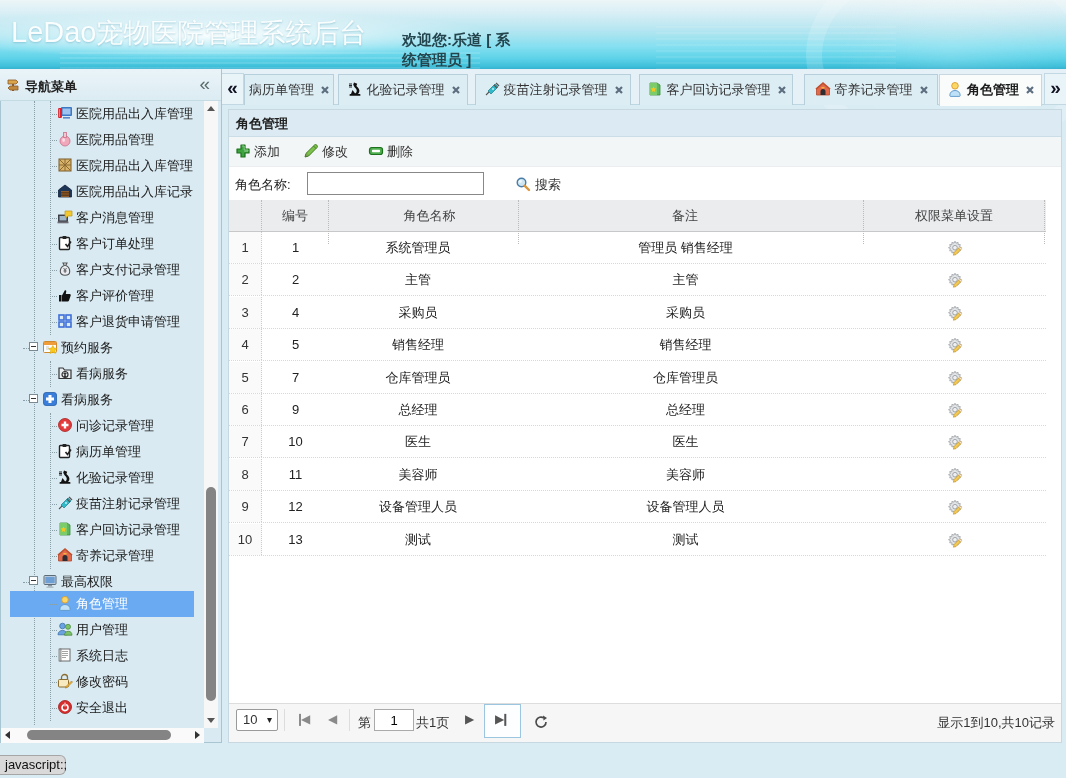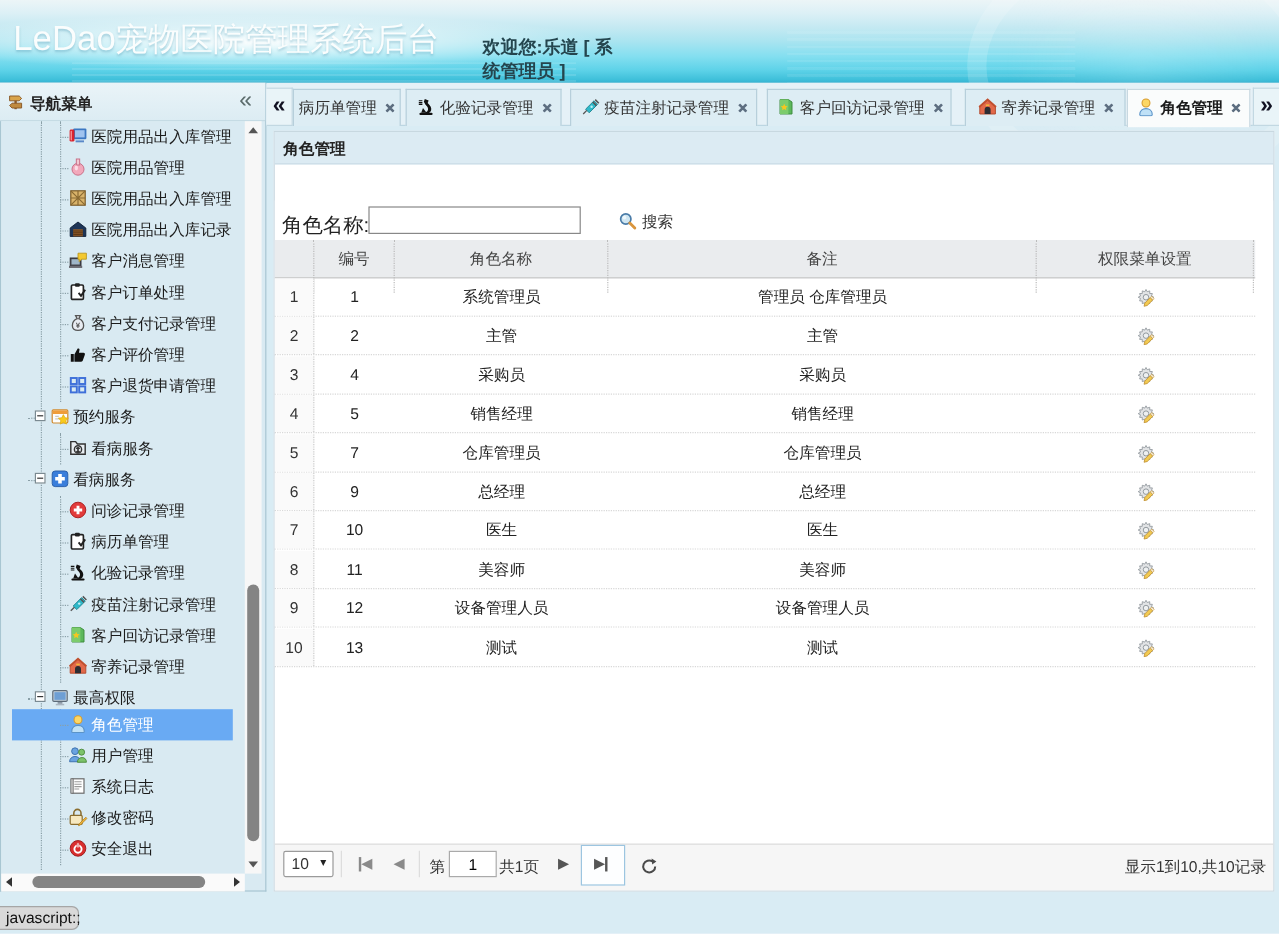--- a/index.html
+++ b/index.html
@@ -42,21 +42,21 @@
 .tab .ic{display:inline-block;width:16px;height:16px;vertical-align:-3px;margin-right:4px;}
 .tab.act{background:#fafcfc;border-color:#c8d8e0;font-weight:bold;color:#1b1b1b;height:32px;}
 
 #panel{left:228px;top:109px;width:834px;height:634px;background:#fff;border:1px solid #c8d8e0;}
 #ptitle{left:0;top:0;width:832px;height:27px;background:#dcebf3;border-bottom:1px solid #cbdde7;}
 #ptitle .t{position:absolute;left:7px;top:5px;font-size:13px;font-weight:bold;color:#222;}
 #toolbar{left:0;top:27px;width:832px;height:30px;background:#f3f6f7;border-bottom:1px solid #ebeef0;}
 .tbtn{position:absolute;top:6px;height:18px;font-size:13px;color:#333;line-height:18px;}
 .tbtn .ic{display:inline-block;width:16px;height:16px;vertical-align:-3px;margin-right:3px;}
 #searchrow{left:0;top:57px;width:832px;height:33px;background:#fff;}
-#searchrow .lbl{position:absolute;left:6px;top:9px;font-size:17px;color:#222;}
+#searchrow .lbl{position:absolute;left:6px;top:9px;font-size:13px;color:#222;}
 #searchrow input{position:absolute;left:78px;top:5px;width:177px;height:23px;border:1px solid #888;font-size:13px;padding:0 4px;}
 #searchrow .sch{position:absolute;left:286px;top:9px;font-size:13px;color:#333;}
 
 #grid{left:0;top:90px;width:832px;height:503px;background:#fff;}
 #ghead{position:absolute;left:0;top:0;width:817px;height:32px;background:#eaecee;border-bottom:1px solid #c8c8c8;}
 .hc{position:absolute;top:0;height:44px;line-height:31px;text-align:center;font-size:13px;color:#444;border-right:1px dotted #bbb;}
 .gr{position:absolute;left:0;width:817px;height:32px;border-bottom:1px dotted #d8d8d8;}
 .gc{position:absolute;top:0;height:31px;line-height:31px;text-align:center;font-size:13px;color:#222;}
 .rn{background:#fafafa;border-right:1px dotted #ccc;color:#333;}
 
@@ -296,42 +296,57 @@
         <path d="M2.8 14.5 c0-3.2 2.3-5 5.2-5 s5.2 1.8 5.2 5 q0 .9-.9.9 h-8.6 q-.9 0-.9-.9" fill="#bfe1f7" stroke="#5a93c8" stroke-width=".9"></path>
       </svg><span>角色管理</span><svg class="x" width="8" height="8" viewBox="0 0 8 8">
         <path d="M1 1 L7 7 M7 1 L1 7" stroke="#5d6e80" stroke-width="2.2"></path>
       </svg></div>
 <div class="tscroll" style="left:822px;border-right:none;">»</div>
 </div>
 <div id="panel" class="abs">
  <div id="ptitle" class="abs">
       <span class="t">角色管理</span>
     </div>
+ <div id="toolbar" class="abs">
+      <span class="tbtn" style="left:6px;"><svg class="ic" width="16" height="16" viewBox="0 0 16 16">
+          <path d="M6 2 h4 v4 h4 v4 h-4 v4 h-4 v-4 H2 V6 h4 Z" fill="#3fa33f" stroke="#1d701d" stroke-width="1.2" stroke-linejoin="round"></path>
+          <path d="M6.8 3 h2.4 v4 H13 v1.2 H9.2" fill="none" stroke="#8fd08f" stroke-width=".9"></path>
+        </svg>添加</span>
+      <span class="tbtn" style="left:74px;"><svg class="ic" width="16" height="16" viewBox="0 0 16 16">
+          <path d="M2 14 l1-3.6 L11.5 2 c1.4-1.4 3.9 1 2.5 2.5 L5.6 13 Z" fill="#7cc24a" stroke="#3f7a1e" stroke-width="1"></path>
+          <path d="M3 13 l.7-2.4 1.8 1.7 Z" fill="#f2e3c0" stroke="#3f7a1e" stroke-width=".6"></path>
+          <path d="M10.5 3 l2.5 2.5" stroke="#3f7a1e" stroke-width=".9"></path>
+        </svg>修改</span>
+      <span class="tbtn" style="left:139px;"><svg class="ic" width="16" height="16" viewBox="0 0 16 16">
+          <rect x="1.5" y="4.5" width="13" height="7" rx="2.2" fill="#4fae4f" stroke="#1d701d" stroke-width="1.2"></rect>
+          <rect x="4" y="6.8" width="8" height="2.4" rx=".6" fill="#fff"></rect>
+        </svg>删除</span>
+    </div>
  <div id="searchrow" class="abs">
       <span class="lbl">角色名称:</span>
       <input style="">
       <span class="sch"><svg class="ic" width="16" height="16" viewBox="0 0 16 16">
           <circle cx="6.5" cy="6.5" r="4.3" fill="#cfe6f2" stroke="#4a7ca8" stroke-width="1.4"></circle>
           <circle cx="5.3" cy="5.3" r="1.6" fill="#eef7fb"></circle>
           <path d="M9.8 9.8 L14 14" stroke="#d9963e" stroke-width="2.4" stroke-linecap="round"></path>
         </svg>搜索</span>
     </div>
  <div id="grid" class="abs">
 <div id="ghead">
         <div class="hc" style="left:0px;width:33px;"></div>
         <div class="hc" style="left:33px;width:67px;">编号</div>
-        <div class="hc" style="left:100px;width:178px;">角色名称</div>
+        <div class="hc" style="left:112px;width:178px;">角色名称</div>
         <div class="hc" style="left:278px;width:357px;">备注</div>
         <div class="hc" style="left:635px;width:181px;">权限菜单设置</div>
       </div>
 <div class="gr" style="top:32px;">
         <div class="gc rn" style="left:0;width:33px;">1</div>
         <div class="gc" style="left:33px;width:67px;">1</div>
         <div class="gc" style="left:100px;width:178px;">系统管理员</div>
-        <div class="gc" style="left:278px;width:357px;">管理员 仓库管理员</div>
+        <div class="gc" style="left:278px;width:357px;">管理员 销售经理</div>
         <div class="gc" style="left:635px;width:181px;padding-top:8px;line-height:0;"><svg class="ic" width="16" height="16" viewBox="0 0 16 16">
             <path d="M8 1.2 l1 1.9 2.1-.7 0 2.2 2.2 0 -.7 2.1 1.9 1 -1.9 1 .7 2.1 -2.2 0 0 2.2 -2.1-.7 -1 1.9 -1-1.9 -2.1.7 0-2.2 -2.2 0 .7-2.1 -1.9-1 1.9-1 -.7-2.1 2.2 0 0-2.2 2.1.7 Z" fill="#e2e4e6" stroke="#9aa0a5" stroke-width=".8"></path>
             <circle cx="8" cy="7.7" r="2.3" fill="#eef0f1" stroke="#8f969c" stroke-width=".8"></circle>
             <path d="M7 12.6 l4.6-4.6 2 2 -4.6 4.6 -2.6.6 Z" fill="#f2ca52" stroke="#c09032" stroke-width=".7"></path>
             <path d="M11.6 8 l1.2-1.2 2 2 -1.2 1.2 Z" fill="#f7ead0" stroke="#c09032" stroke-width=".5"></path>
           </svg></div>
       </div>
 <div class="gr" style="top:64px;">
         <div class="gc rn" style="left:0;width:33px;">2</div>
         <div class="gc" style="left:33px;width:67px;">2</div>

